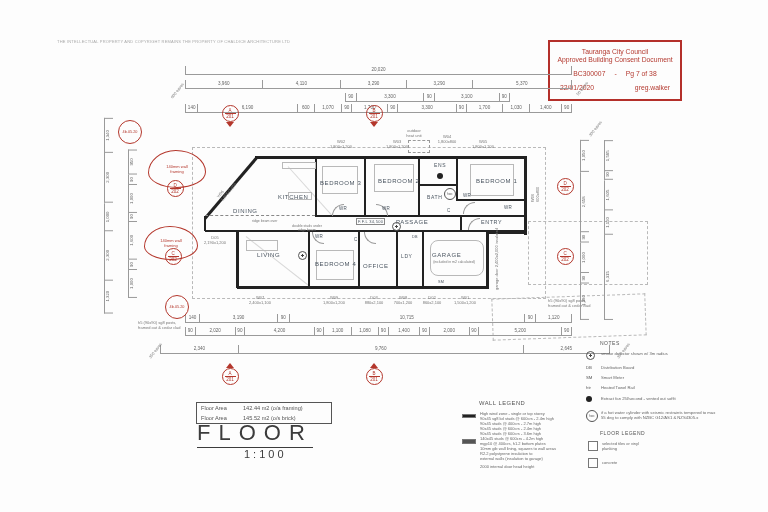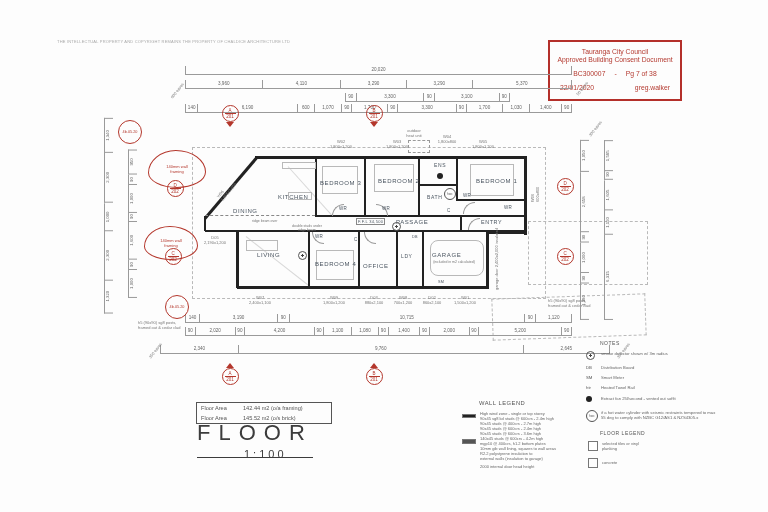--- a/index.html
+++ b/index.html
@@ -57,21 +57,21 @@
   .ic-sd{display:inline-block;width:7px;height:7px;border:.8px solid #555;border-radius:50%;
     background:radial-gradient(#444 1px,transparent 1.2px);}
   .ic-fan{display:inline-block;width:6px;height:6px;background:#222;border-radius:50%;}
   .ic-hwc{display:inline-block;width:10px;height:10px;border:.8px solid #555;border-radius:50%;
     font-size:3px;text-align:center;line-height:10px;color:#555;}
   
   .fa-box{position:absolute;left:196px;top:402px;width:134px;border:1px solid #555;font-size:5.6px;color:#555;}
   .fa-row{display:flex;padding:2px 4px;}
   .fa-row span:first-child{width:42px;}
   .title{position:absolute;left:197px;top:420px;font-size:22px;letter-spacing:8px;color:#3c3c3c;
-    border-bottom:1.6px solid #3c3c3c;padding-bottom:11px;}
+    border-bottom:1.6px solid #3c3c3c;padding-bottom:1px;}
   .subtitle{position:absolute;left:244px;top:448px;font-size:11px;letter-spacing:3px;color:#3c3c3c;}
   .copyright{position:absolute;left:57px;top:39px;font-size:4px;color:#a9a9a9;letter-spacing:.2px;}
   .eaves{position:absolute;font-size:4px;color:#777;transform:rotate(-52deg);white-space:pre;}
   .vtext{position:absolute;writing-mode:vertical-rl;transform:rotate(180deg);font-size:4px;color:#777;white-space:pre;}
 </style>
 </head>
 <body>
 
 <div id="sheet">
 

